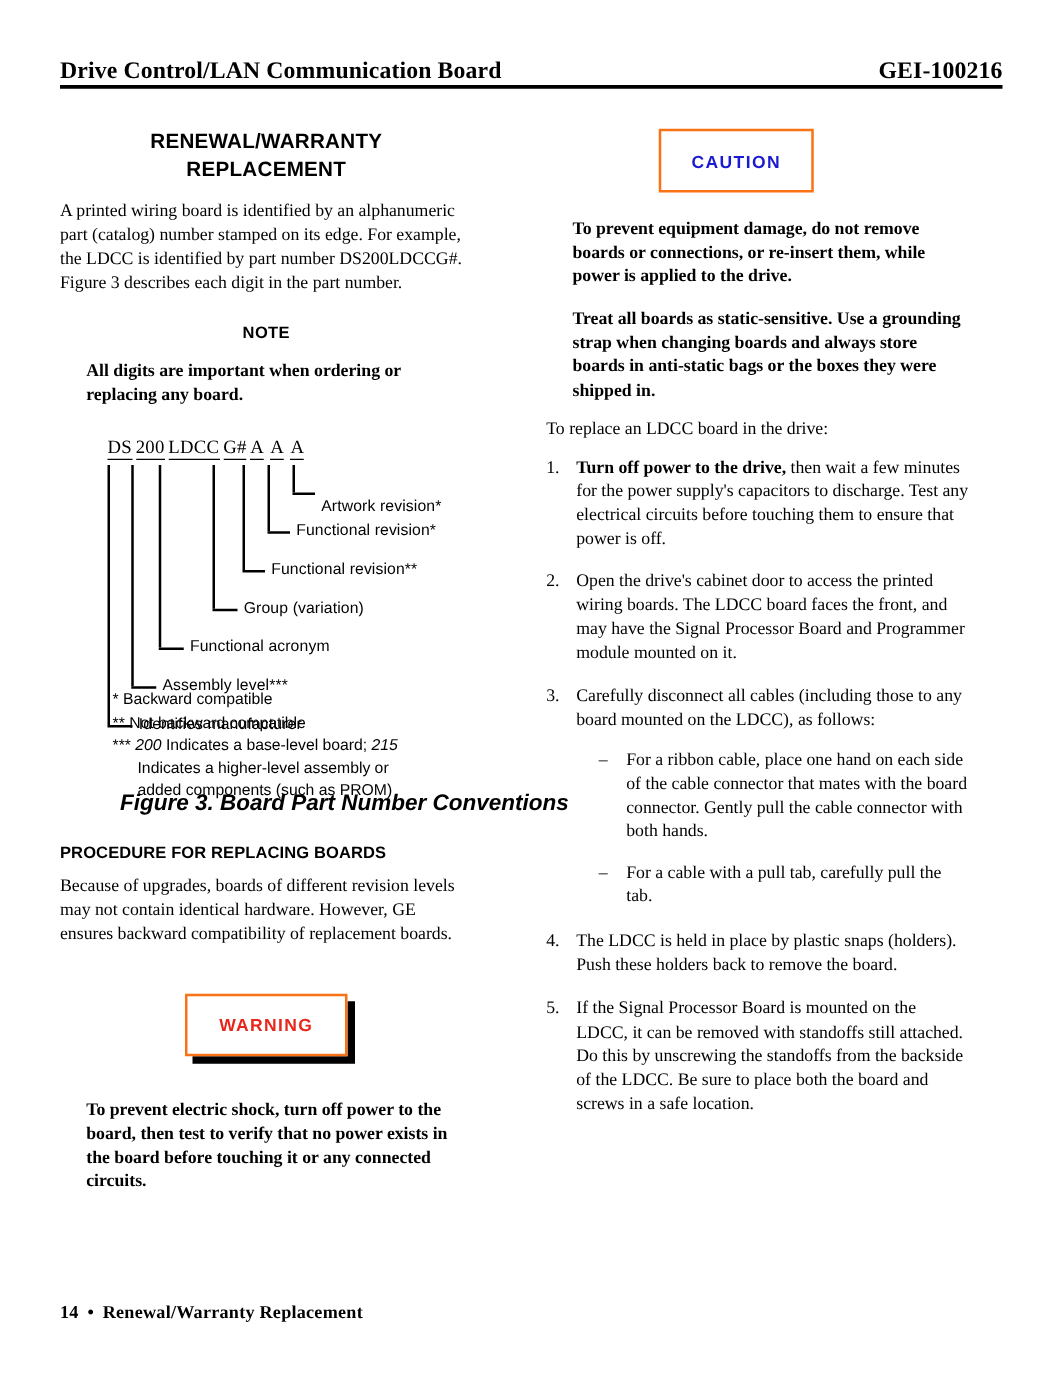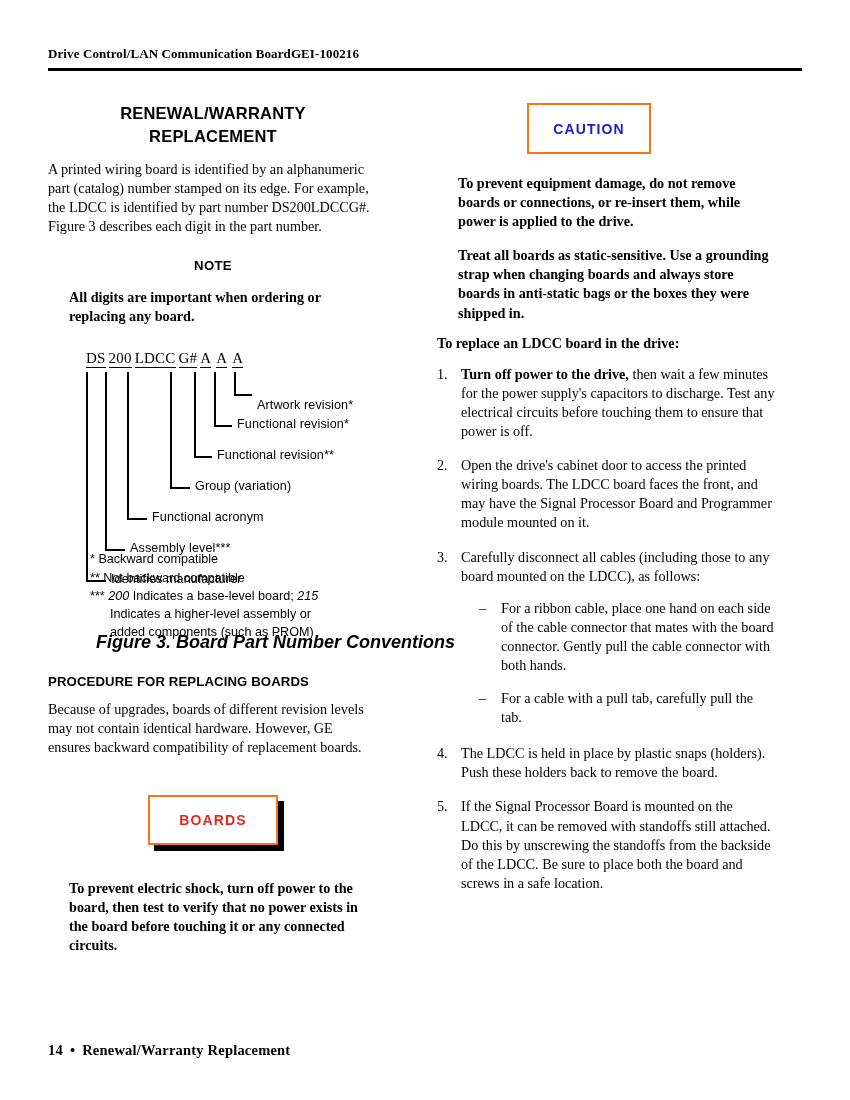--- a/index.html
+++ b/index.html
@@ -24,24 +24,25 @@
     height: 1100px;
   }
 
   
   .header {
     position: absolute;
     left: 48px;
     top: 46px;
     width: 754px;
     display: flex;
+    justify-content: space-between;
     align-items: baseline;
     font-family: "Liberation Serif", serif;
     font-weight: bold;
-    font-size: 13px;
+    font-size: 19px;
     letter-spacing: 0.1px;
   }
   .header-rule {
     position: absolute;
     left: 48px;
     top: 68px;
     width: 754px;
     height: 3px;
     background: #000000;
   }
@@ -351,36 +352,36 @@
       </div>
 
       <div class="fig-caption">Figure 3.  Board Part Number Conventions</div>
     </div>
 
     <div class="section-head" style="margin-top:18px;">PROCEDURE FOR REPLACING BOARDS</div>
     <p class="body">Because of upgrades, boards of different revision levels may not contain identical hardware. However, GE ensures backward compatibility of replacement boards.</p>
 
     <div class="admon-wrap" style="height:62px; margin-top:37px;">
       <div class="admon-shadow warning-shadow"></div>
-      <div class="admon-box warning-box">BOARDS</div>
+      <div class="admon-box warning-box">WARNING</div>
     </div>
     <p class="admon-text" style="margin-top:22px;">To prevent electric shock, turn off power to the board, then test to verify that no power exists in the board before touching it or any connected circuits.</p>
 
   </div>
 
   <div class="col-right">
 
     <div class="admon-wrap" style="height:62px;">
       <div class="admon-box caution-box">CAUTION</div>
     </div>
 
     <p class="admon-text" style="margin-top:16px;">To prevent equipment damage, do not remove boards or connections, or re-insert them, while power is applied to the drive.</p>
     <p class="admon-text">Treat all boards as static-sensitive. Use a grounding strap when changing boards and always store boards in anti-static bags or the boxes they were shipped in.</p>
 
-    <p class="body" style="font-weight:bold;">To replace an LDCC board in the drive:</p>
+    <p class="body" style="">To replace an LDCC board in the drive:</p>
 
     <ol class="steps">
       <li>
         <span class="num">1.</span><b>Turn off power to the drive,</b><span> then wait a few minutes for the power supply's capacitors to discharge. Test any electrical circuits before touching them to ensure that power is off.</span>
       </li>
       <li>
         <span class="num">2.</span><span>Open the drive's cabinet door to access the printed wiring boards. The LDCC board faces the front, and may have the Signal Processor Board and Programmer module mounted on it.</span>
       </li>
       <li>
         <span class="num">3.</span><span>Carefully disconnect all cables (including those to any board mounted on the LDCC), as follows:</span>

